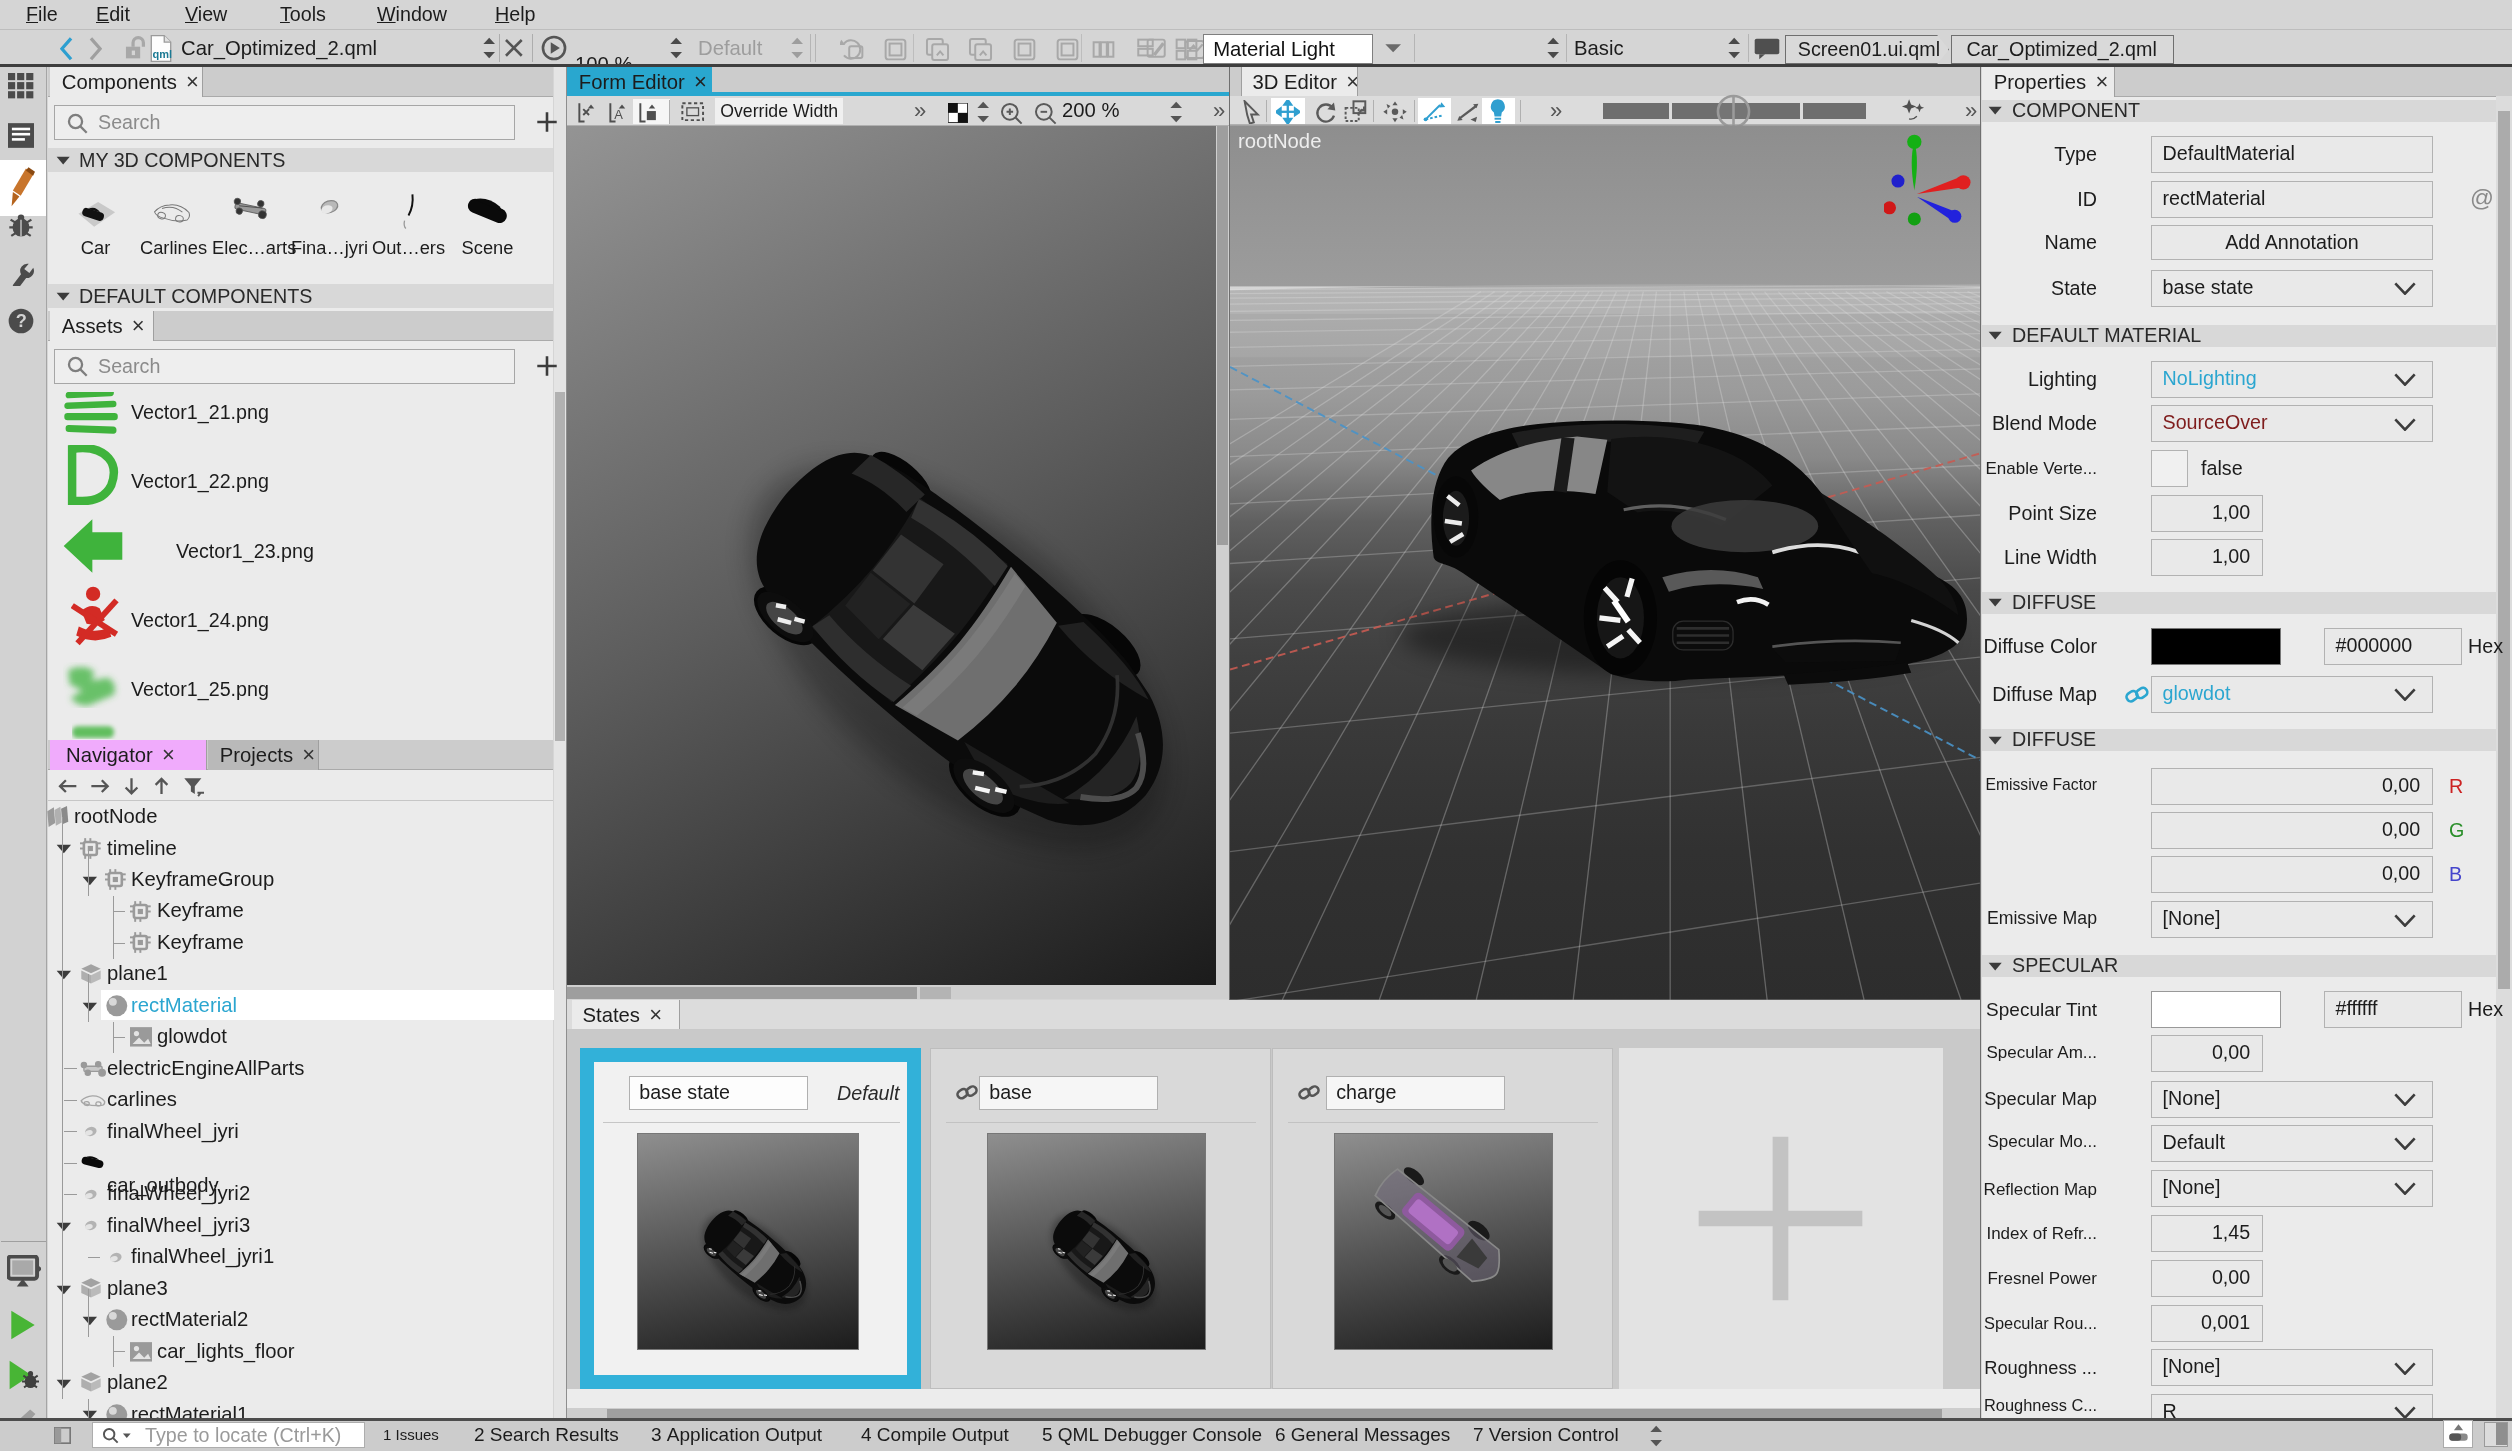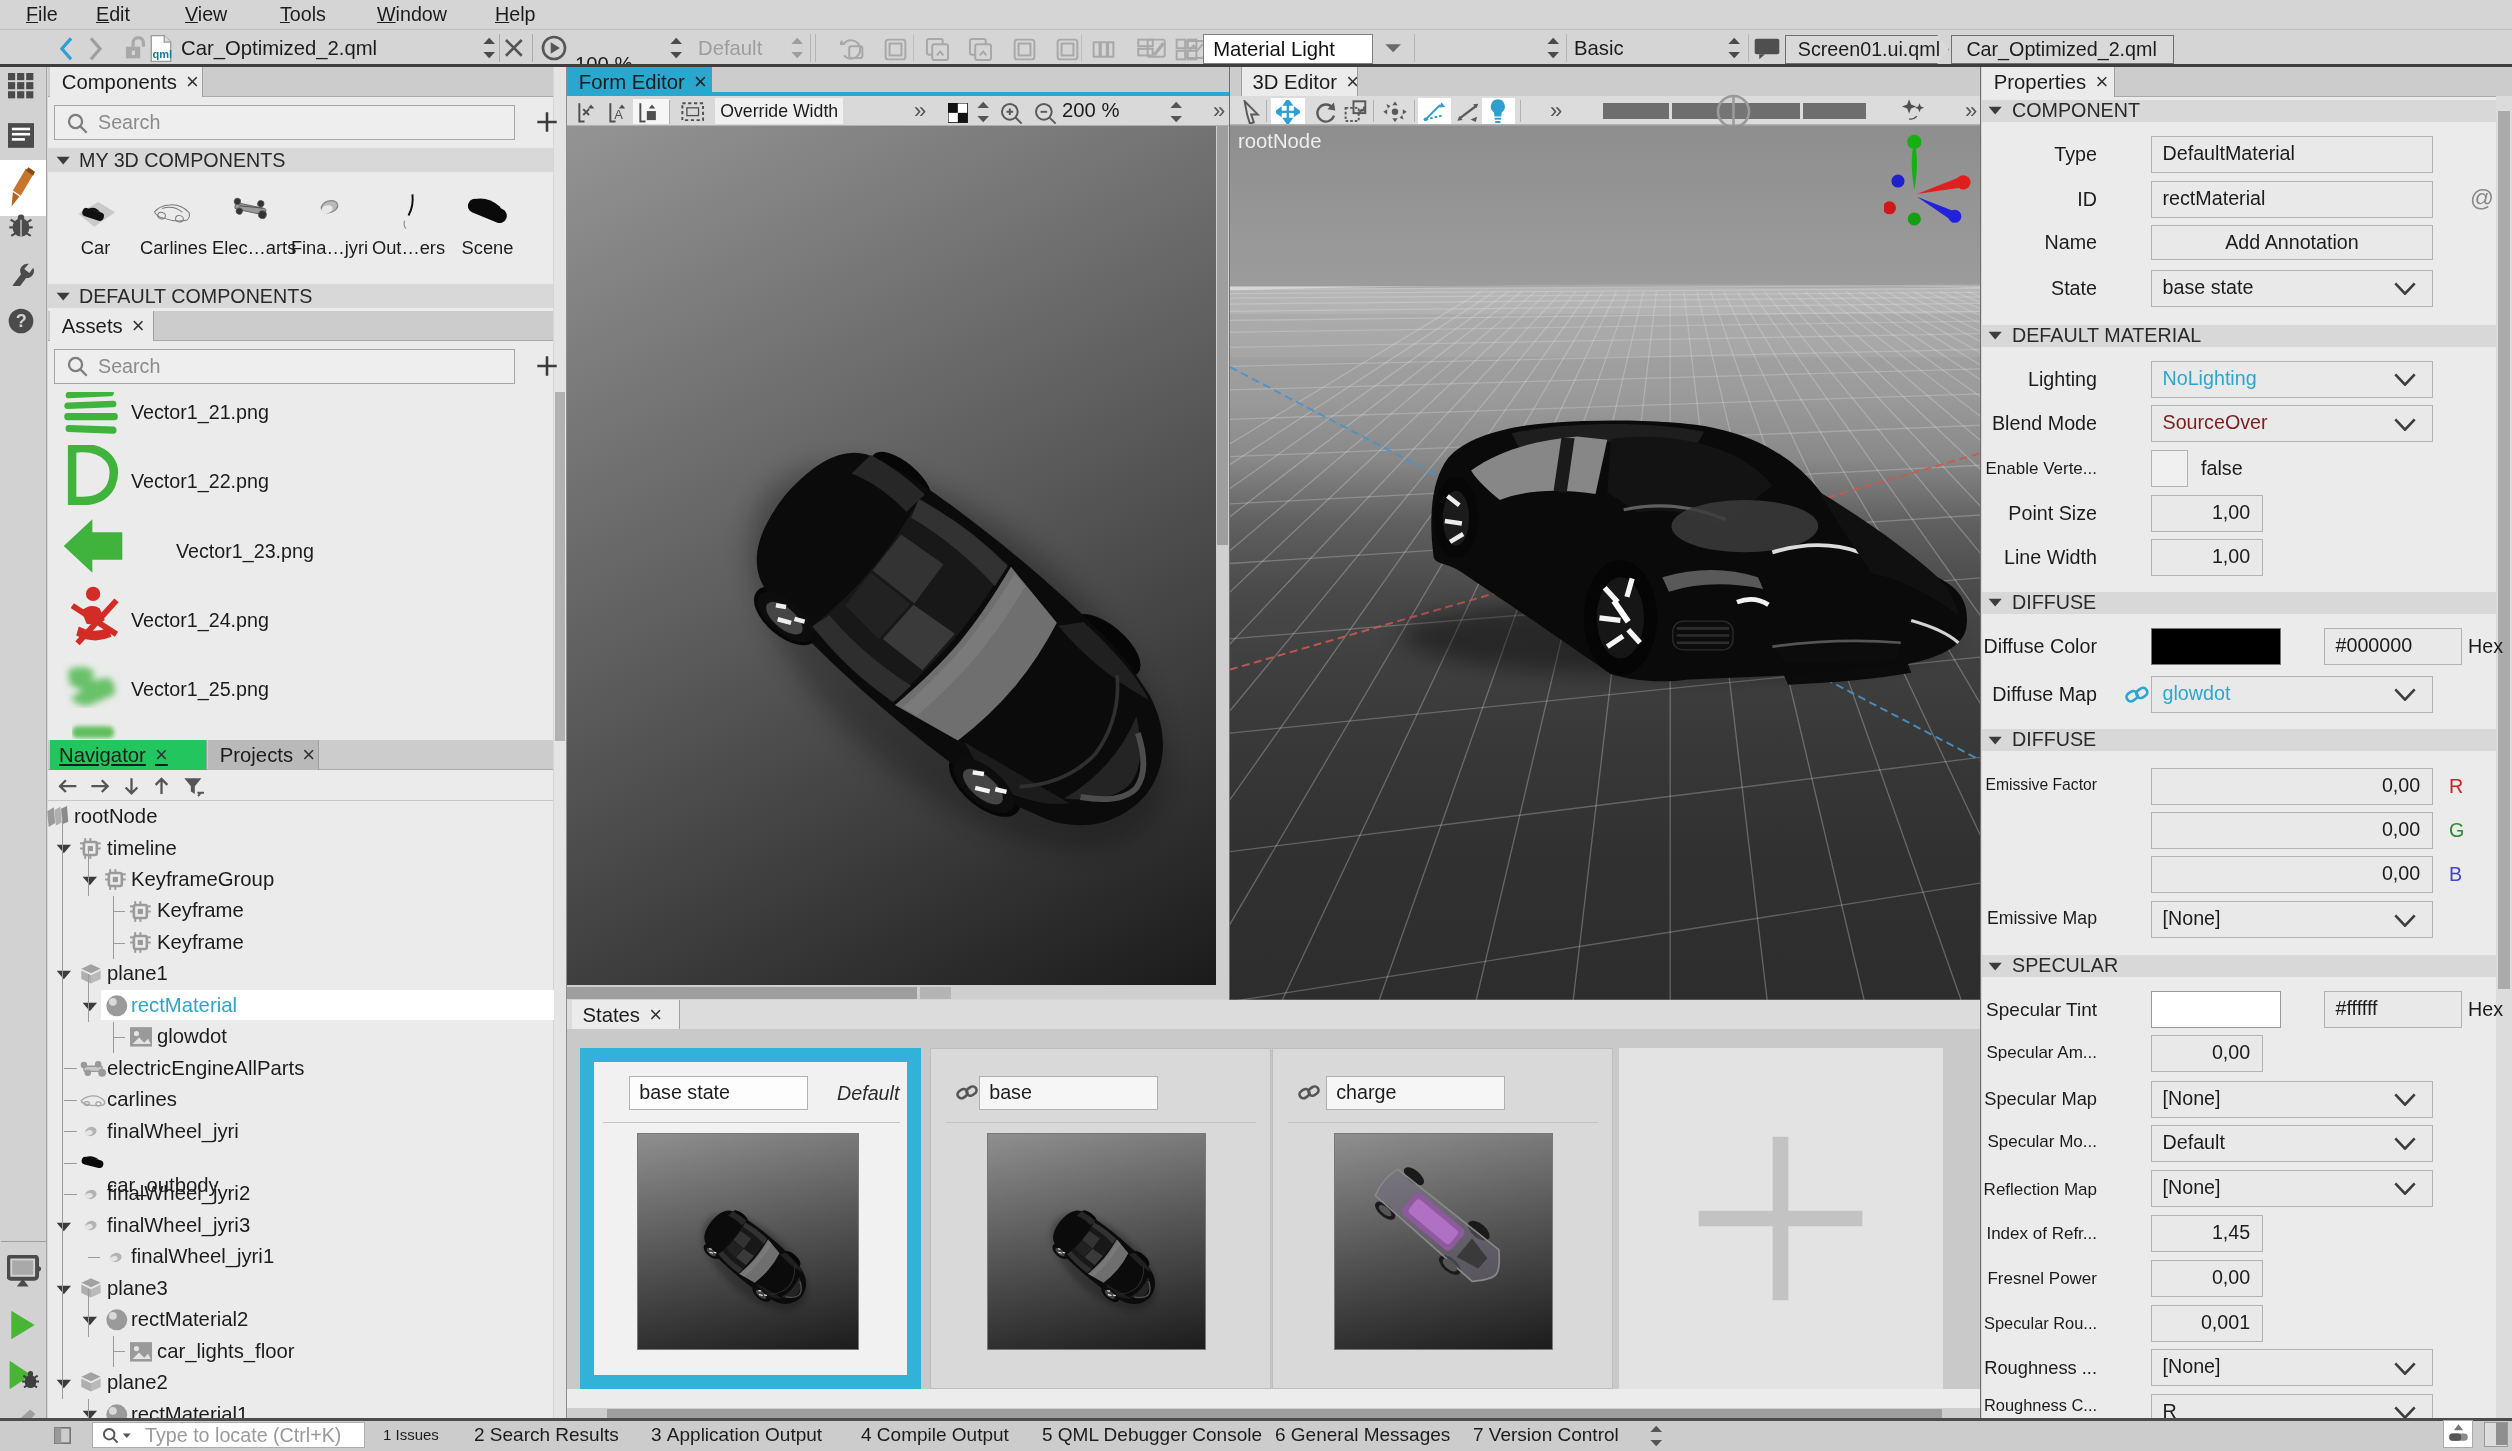--- a/index.html
+++ b/index.html
@@ -309,21 +309,21 @@
     <defs>
       <filter id="bl25" x="-20%" y="-20%" width="140%" height="140%">
         <feGaussianBlur stdDeviation="5"></feGaussianBlur>
       </filter>
     </defs>
   </svg>
 <svg class="a" style="left:72px;top:721px;" width="46" height="18.3" viewBox="0 0 70 28">
     <rect x="0" y="8" width="64" height="18" rx="8" fill="#3fb33c" opacity="0.8" filter="blur(3px)"></rect>
   </svg>
 <div class="a" style="left:48px;top:740px;width:505px;height:29.5px;background:#cccccc;border-bottom:0.7px solid #aaa;"></div>
-<div class="a tab" style="left:50px;top:740px;width:157px;height:29.5px;background:#22c55e;border-right:0.7px solid #9f9f9f;padding-left:9px;text-decoration:underline;">Navigator<span style="font-size:22px;color:#333;margin-left:9.2px;">×</span></div>
+<div class="a tab" style="left:50px;top:740px;width:157px;height:29.5px;background:#f0abfc;border-right:0.7px solid #9f9f9f;padding-left:16px;">Navigator<span style="font-size:22px;color:#333;margin-left:9.2px;">×</span></div>
 <div class="a tab" style="left:208px;top:740px;width:111px;height:29.5px;background:#b9b9b9;border-right:0.7px solid #9f9f9f;padding-left:11.8px;">Projects<span style="font-size:22px;color:#333;margin-left:9.2px;">×</span></div>
 <div class="a" style="left:48px;top:770px;width:505px;height:31px;background:#ebebeb;border-bottom:0.7px solid #c6c6c6;"></div>
 <svg class="a" style="left:58px;top:777px;" width="19.7" height="18.3" viewBox="0 0 30 28">
     <path d="M28 14 H4 M12 5 L3 14 L12 23" stroke="#555" stroke-width="3.5" fill="none"></path>
   </svg>
 <svg class="a" style="left:90px;top:777px;" width="19.7" height="18.3" viewBox="0 0 30 28">
     <path d="M2 14 H26 M18 5 L27 14 L18 23" stroke="#555" stroke-width="3.5" fill="none"></path>
   </svg>
 <svg class="a" style="left:123px;top:777px;" width="17" height="18.3" viewBox="0 0 26 28">
     <path d="M13 2 V24 M4 16 L13 25 L22 16" stroke="#555" stroke-width="3.5" fill="none"></path>

